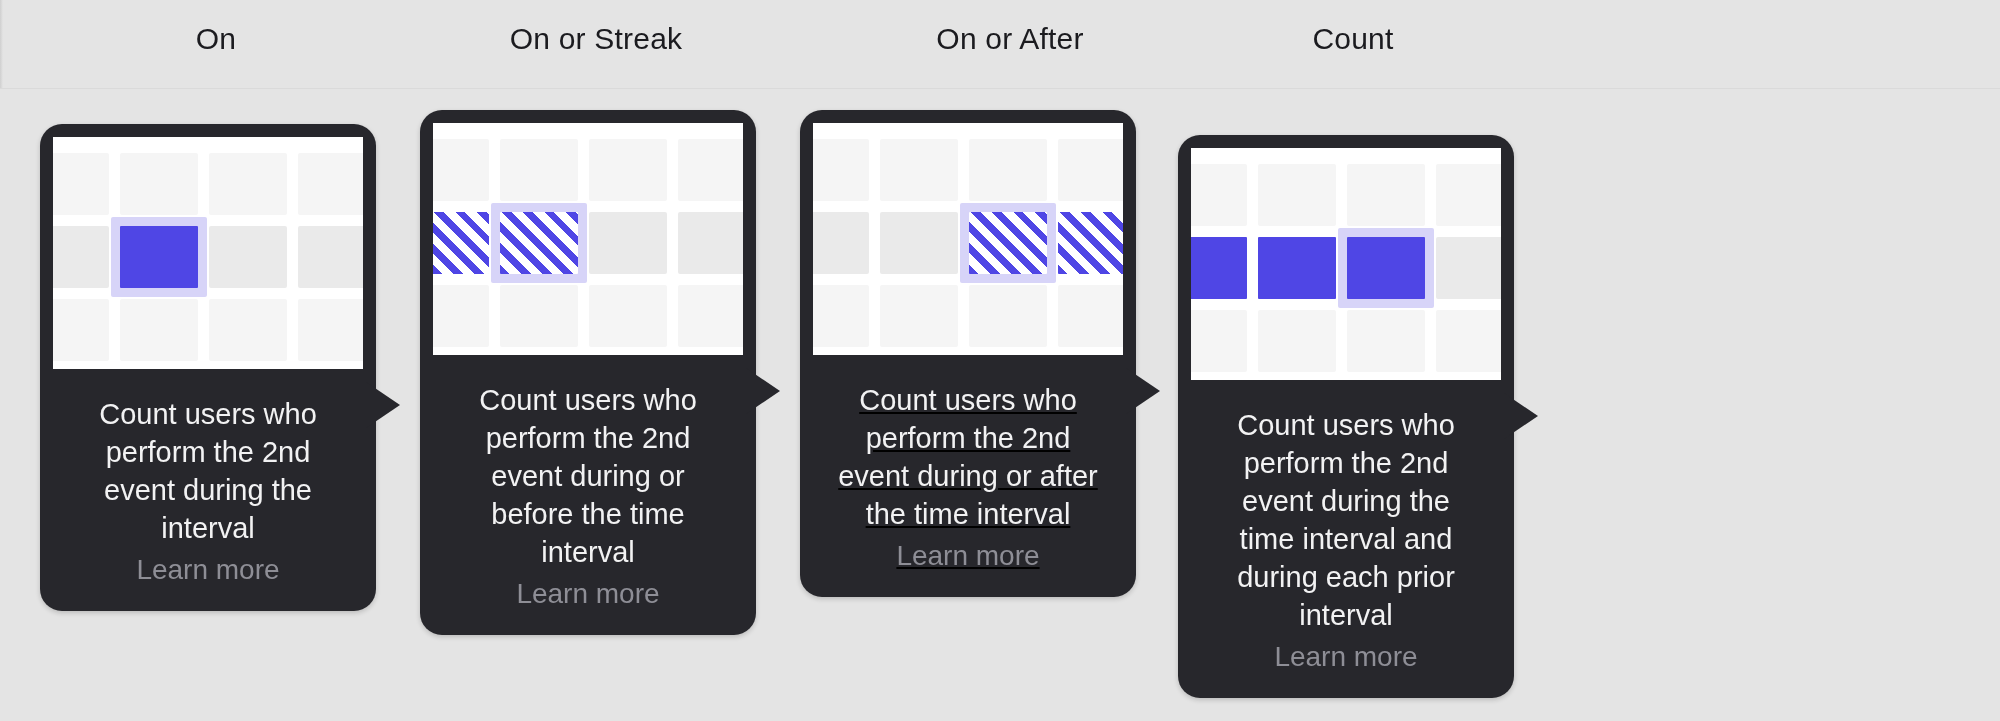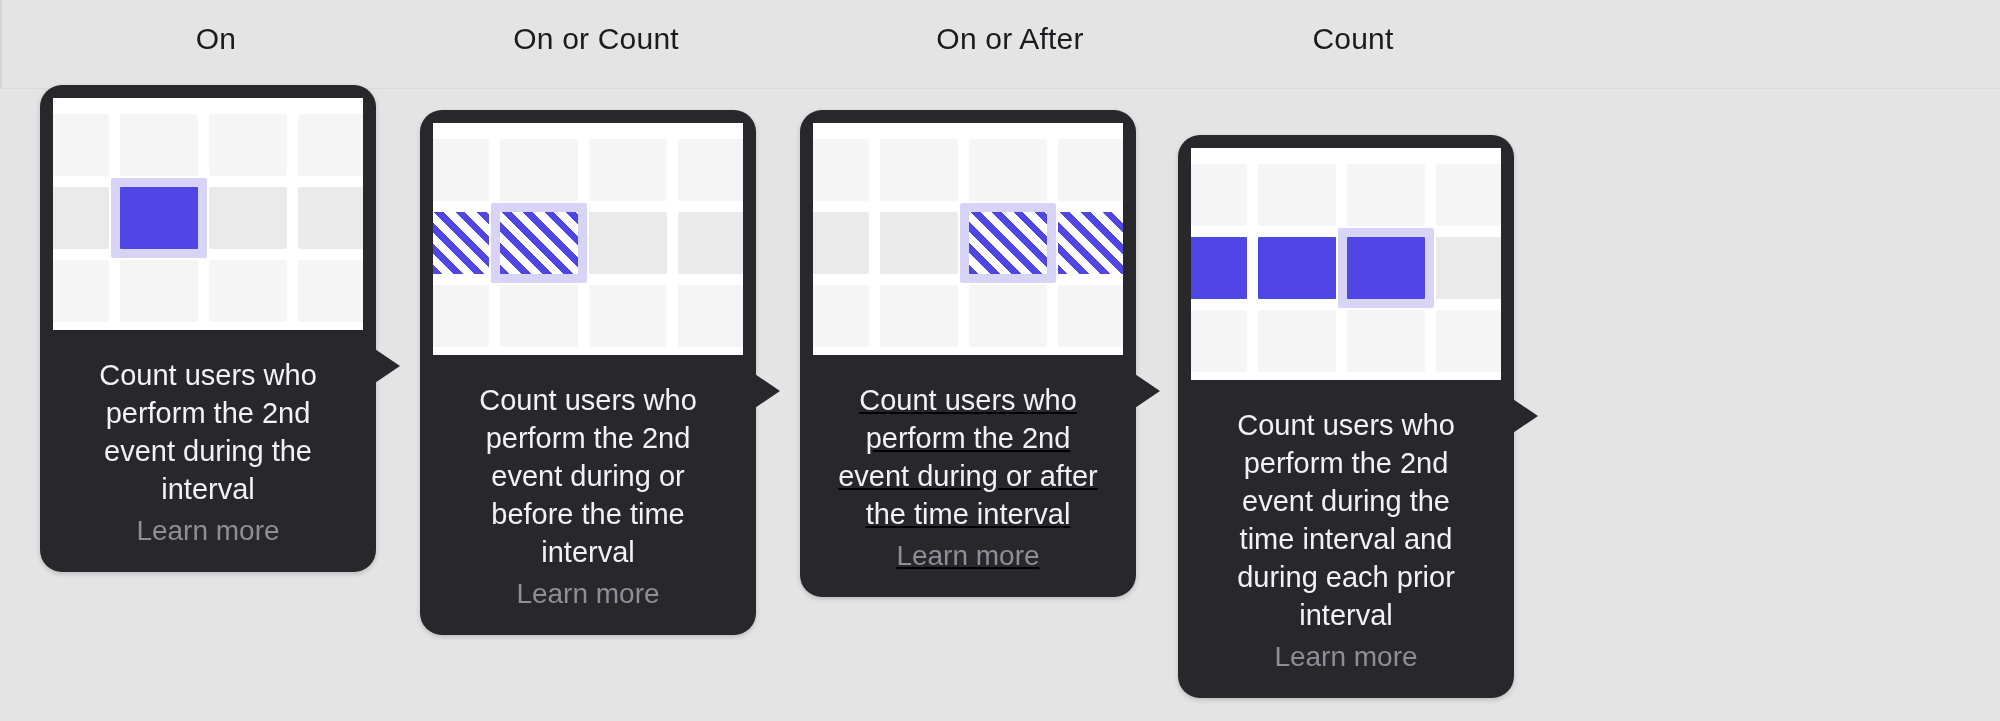--- a/index.html
+++ b/index.html
@@ -94,21 +94,21 @@
 </style>
 </head>
 <body>
 
 <div class="top-band"></div>
 <div class="left-rule"></div>
 
 <div class="stage" id="stage">
     <div class="col-title" style="left: -4px; width: 440px;">On</div>
     <div class="card-wrap" style="left: 40px; top: 85px; width: 336px;">
-      <div class="card" style="width: 336px;">
+      <div class="card" style="width: 336px; margin-top: 39px;">
         <div class="panel">
           <div class="grid">
             <div class="cell row-a" style="left: -22px; top: 16px; width: 78px; height: 62px;"></div>
             <div class="cell row-a" style="left: 67px; top: 16px; width: 78px; height: 62px;"></div>
             <div class="cell row-a" style="left: 156px; top: 16px; width: 78px; height: 62px;"></div>
             <div class="cell row-a" style="left: 245px; top: 16px; width: 78px; height: 62px;"></div>
             <div class="cell row-b" style="left: -22px; top: 89px; width: 78px; height: 62px;"></div>
             <div class="cell row-b" style="left: 67px; top: 89px; width: 78px; height: 62px;"></div>
             <div class="cell row-b" style="left: 156px; top: 89px; width: 78px; height: 62px;"></div>
             <div class="cell row-b" style="left: 245px; top: 89px; width: 78px; height: 62px;"></div>
@@ -121,21 +121,21 @@
             <div class="fill-solid" style="left: 67px; top: 89px; width: 78px; height: 62px;"></div>
           </div>
         </div>
         <div class="body">
           <div class="desc">Count users who perform the 2nd event during the interval</div>
           <span class="learn">Learn more</span>
         </div>
         <div class="tail" style="top: 258px;"></div>
       </div>
     </div>
-    <div class="col-title" style="left: 376px; width: 440px;">On or Count</div>
+    <div class="col-title" style="left: 376px; width: 440px;">On or Streak</div>
     <div class="card-wrap" style="left: 420px; top: 110px; width: 344px;">
       <div class="card" style="width: 336px;">
         <div class="panel">
           <div class="grid">
             <div class="cell row-a" style="left: -22px; top: 16px; width: 78px; height: 62px;"></div>
             <div class="cell row-a" style="left: 67px; top: 16px; width: 78px; height: 62px;"></div>
             <div class="cell row-a" style="left: 156px; top: 16px; width: 78px; height: 62px;"></div>
             <div class="cell row-a" style="left: 245px; top: 16px; width: 78px; height: 62px;"></div>
             <div class="cell row-b" style="left: -22px; top: 89px; width: 78px; height: 62px;"></div>
             <div class="cell row-b" style="left: 67px; top: 89px; width: 78px; height: 62px;"></div>

